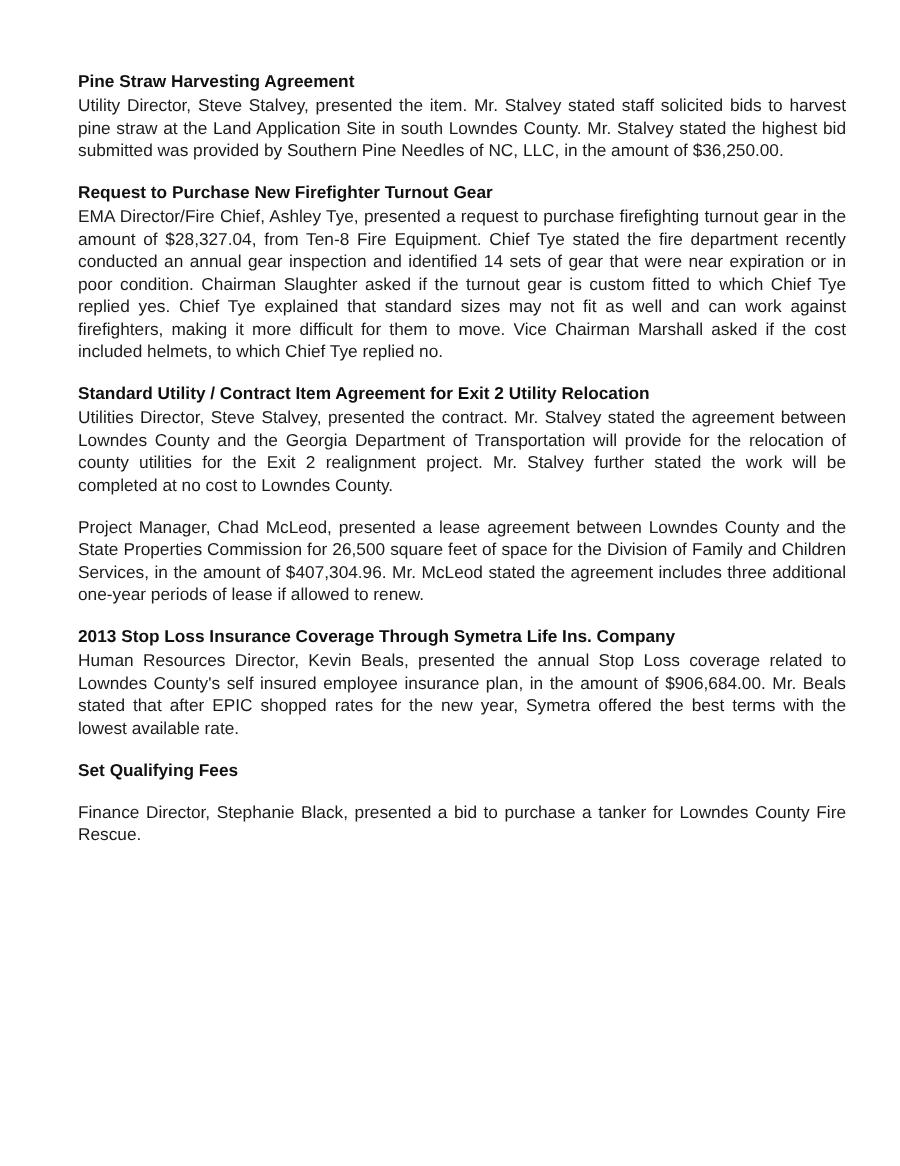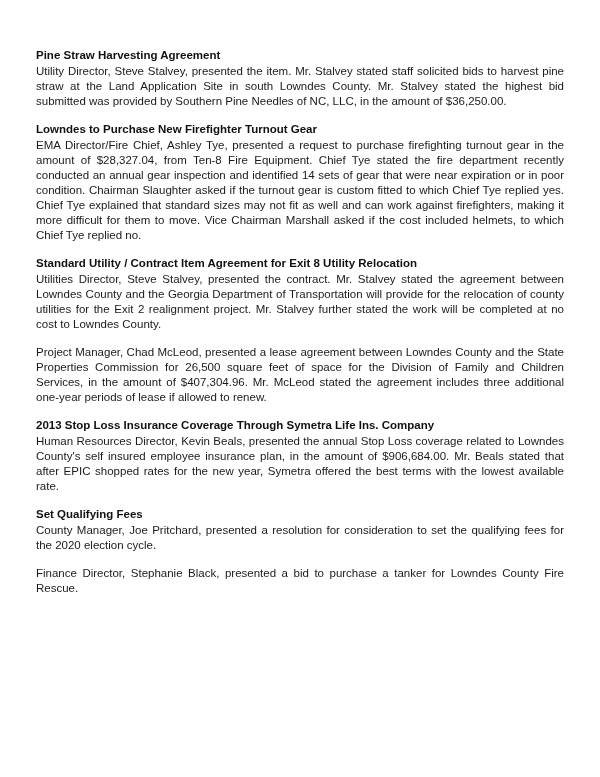--- a/index.html
+++ b/index.html
@@ -11,21 +11,21 @@
     width: 600px;
     height: 777px;
     background: #ffffff;
     box-sizing: border-box;
     padding: 48px 36px 40px 36px;
     font-family: "Liberation Sans", "DejaVu Sans", sans-serif;
     color: #1a1a1a;
     overflow: hidden;
   }
   section.doc-section {
-    margin: 0 0 13px 0;
+    margin: 0 0 13px 16px;
   }
   .doc-heading {
     font-size: 11.5px;
     font-weight: bold;
     line-height: 15px;
     margin: 0 0 1px 0;
     color: #111111;
   }
   .doc-body {
     font-size: 11.5px;
@@ -43,41 +43,40 @@
 <body>
 
 <div class="page">
 
   <section class="doc-section">
     <h3 class="doc-heading">Pine Straw Harvesting Agreement</h3>
     <p class="doc-body">Utility Director, Steve Stalvey, presented the item.  Mr. Stalvey stated staff solicited bids to harvest pine straw at the Land Application Site in south Lowndes County.  Mr. Stalvey stated the highest bid submitted was provided by Southern Pine Needles of NC, LLC, in the amount of $36,250.00.</p>
   </section>
 
   <section class="doc-section">
-    <h3 class="doc-heading">Lowndes to Purchase New Firefighter Turnout Gear</h3>
+    <h3 class="doc-heading">Request to Purchase New Firefighter Turnout Gear</h3>
     <p class="doc-body">EMA Director/Fire Chief, Ashley Tye, presented a request to purchase firefighting turnout gear in the amount of $28,327.04, from Ten-8 Fire Equipment.  Chief Tye stated the fire department recently conducted an annual gear inspection and identified 14 sets of gear that were near expiration or in poor condition.  Chairman Slaughter asked if the turnout gear is custom fitted to which Chief Tye replied yes.  Chief Tye explained that standard sizes may not fit as well and can work against firefighters, making it more difficult for them to move.  Vice Chairman Marshall asked if the cost included helmets, to which Chief Tye replied no.</p>
   </section>
 
   <section class="doc-section">
-    <h3 class="doc-heading">Standard Utility / Contract Item Agreement for Exit 8 Utility Relocation</h3>
+    <h3 class="doc-heading">Standard Utility / Contract Item Agreement for Exit 2 Utility Relocation</h3>
     <p class="doc-body">Utilities Director, Steve Stalvey, presented the contract. Mr. Stalvey stated the agreement between Lowndes County and the Georgia Department of Transportation will provide for the relocation of county utilities for the Exit 2 realignment project.  Mr. Stalvey further stated the work will be completed at no cost to Lowndes County.</p>
   </section>
 
   <section class="doc-section">
     <p class="doc-body">Project Manager, Chad McLeod, presented a lease agreement between Lowndes County and the State Properties Commission for 26,500 square feet of space for the Division of Family and Children Services, in the amount of $407,304.96.  Mr. McLeod stated the agreement includes three additional one-year periods of lease if allowed to renew.</p>
   </section>
 
   <section class="doc-section">
     <h3 class="doc-heading">2013 Stop Loss Insurance Coverage Through Symetra Life Ins. Company</h3>
     <p class="doc-body">Human Resources Director, Kevin Beals, presented the annual Stop Loss coverage related to Lowndes County's self insured employee insurance plan, in the amount of $906,684.00.  Mr. Beals stated that after EPIC shopped rates for the new year, Symetra offered the best terms with the lowest available rate.</p>
   </section>
 
   <section class="doc-section">
     <h3 class="doc-heading">Set Qualifying Fees</h3>
-    <p class="doc-body">County Manager, Joe Pritchard, presented a resolution for consideration to set the qualifying fees for the 2020 election cycle.</p>
   </section>
 
 
   <section class="doc-section">
     <p class="doc-body">Finance Director, Stephanie Black, presented a bid to purchase a tanker for Lowndes County Fire Rescue.</p>
   </section>
 
 </div>
 
 </body></html>

